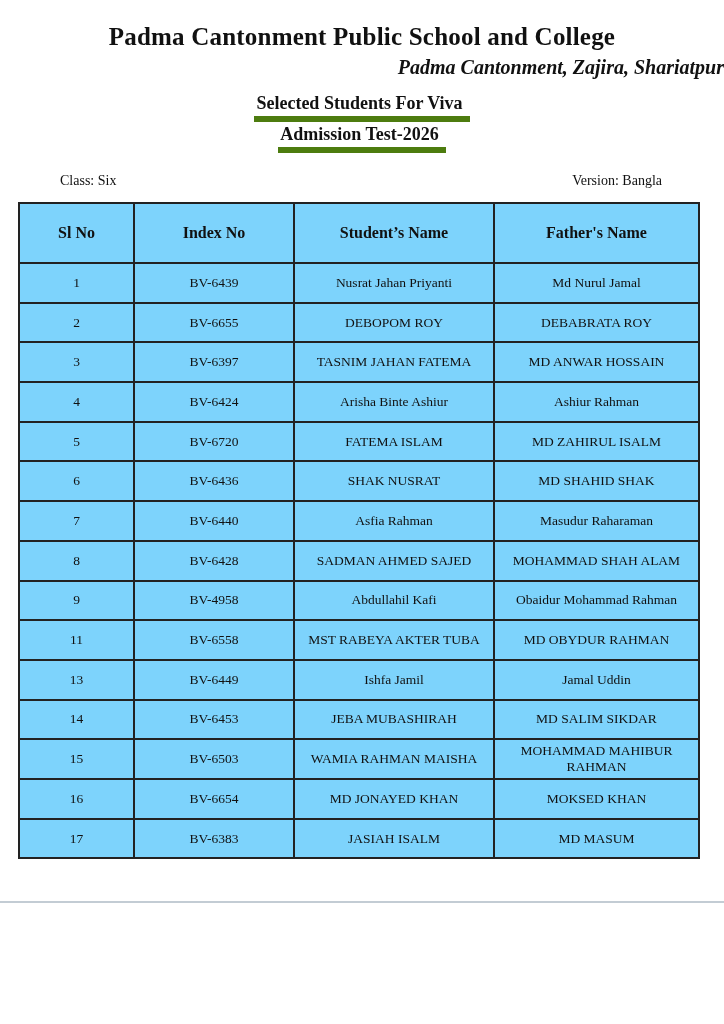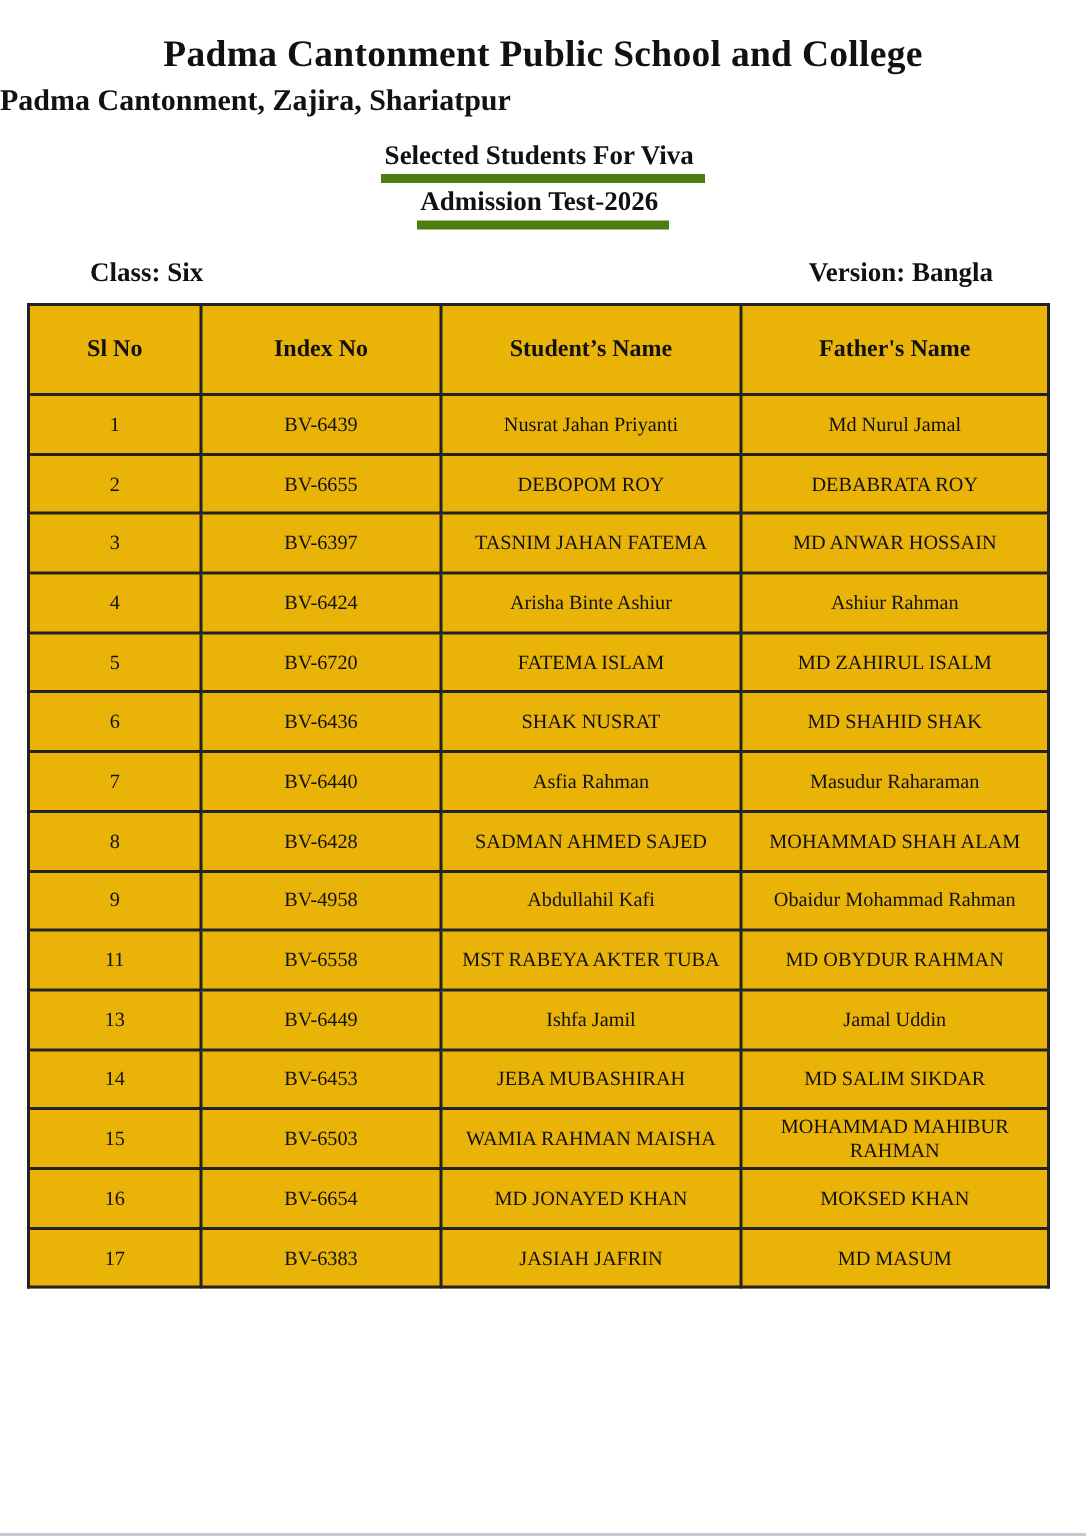--- a/index.html
+++ b/index.html
@@ -4,65 +4,66 @@
 <style>
   html, body { margin: 0; padding: 0; }
   body {
     width: 724px; height: 1024px;
     background: #ffffff;
     font-family: "Liberation Serif", serif;
     color: #111111;
     position: relative;
     overflow: hidden;
   }
-  .page { width: 724px; height: 1024px; position: relative; }
+  .page { width: 724px; height: 903px; position: relative; }
 
   .school-name {
     padding-top: 22px;
     text-align: center;
     font-weight: bold;
     font-size: 25px;
     line-height: 30px;
     letter-spacing: 0.2px;
   }
   .school-address {
     margin-top: 3px;
-    text-align: left;
+    text-align: right;
     font-weight: bold;
     font-size: 20px;
     line-height: 25px;
+    font-style: italic;
   }
   .doc-titles { margin-top: 11px; }
   .doc-title {
     text-align: center;
     font-weight: bold;
     font-size: 18px;
     line-height: 25px;
   }
   .underlined {
     display: inline-block;
     border-bottom: 6px solid #4d7c0f;
     padding: 0 7px 0 2px; 
   }
 
   .meta-row {
     display: flex;
     justify-content: space-between;
     margin: 17px 62px 0 60px;
-    font-weight: bold;
-    font-size: 18px;
+    font-weight: normal;
+    font-size: 14px;
     line-height: 22px;
   }
 
   table.students {
     border-collapse: collapse;
     table-layout: fixed;
     width: 680px;
     margin: 10px 0 0 18px;
-    background: #eab308;
+    background: #7dd3fc;
   }
   .students th, .students td {
     border: 2px solid #222222;
     text-align: center;
     vertical-align: middle;
     overflow: hidden;
   }
   .students th {
     height: 58px;
     font-size: 16px;
@@ -203,20 +204,20 @@
   </tr>
         <tr>
     <td>16</td>
     <td>BV-6654</td>
     <td>MD JONAYED KHAN</td>
     <td>MOKSED KHAN</td>
   </tr>
         <tr>
     <td>17</td>
     <td>BV-6383</td>
-    <td>JASIAH JAFRIN</td>
+    <td>JASIAH ISALM</td>
     <td>MD MASUM</td>
   </tr>
       </tbody>
   </table>
 
   <div class="bottom-edge"></div>
 </div>
 
 </body></html>

